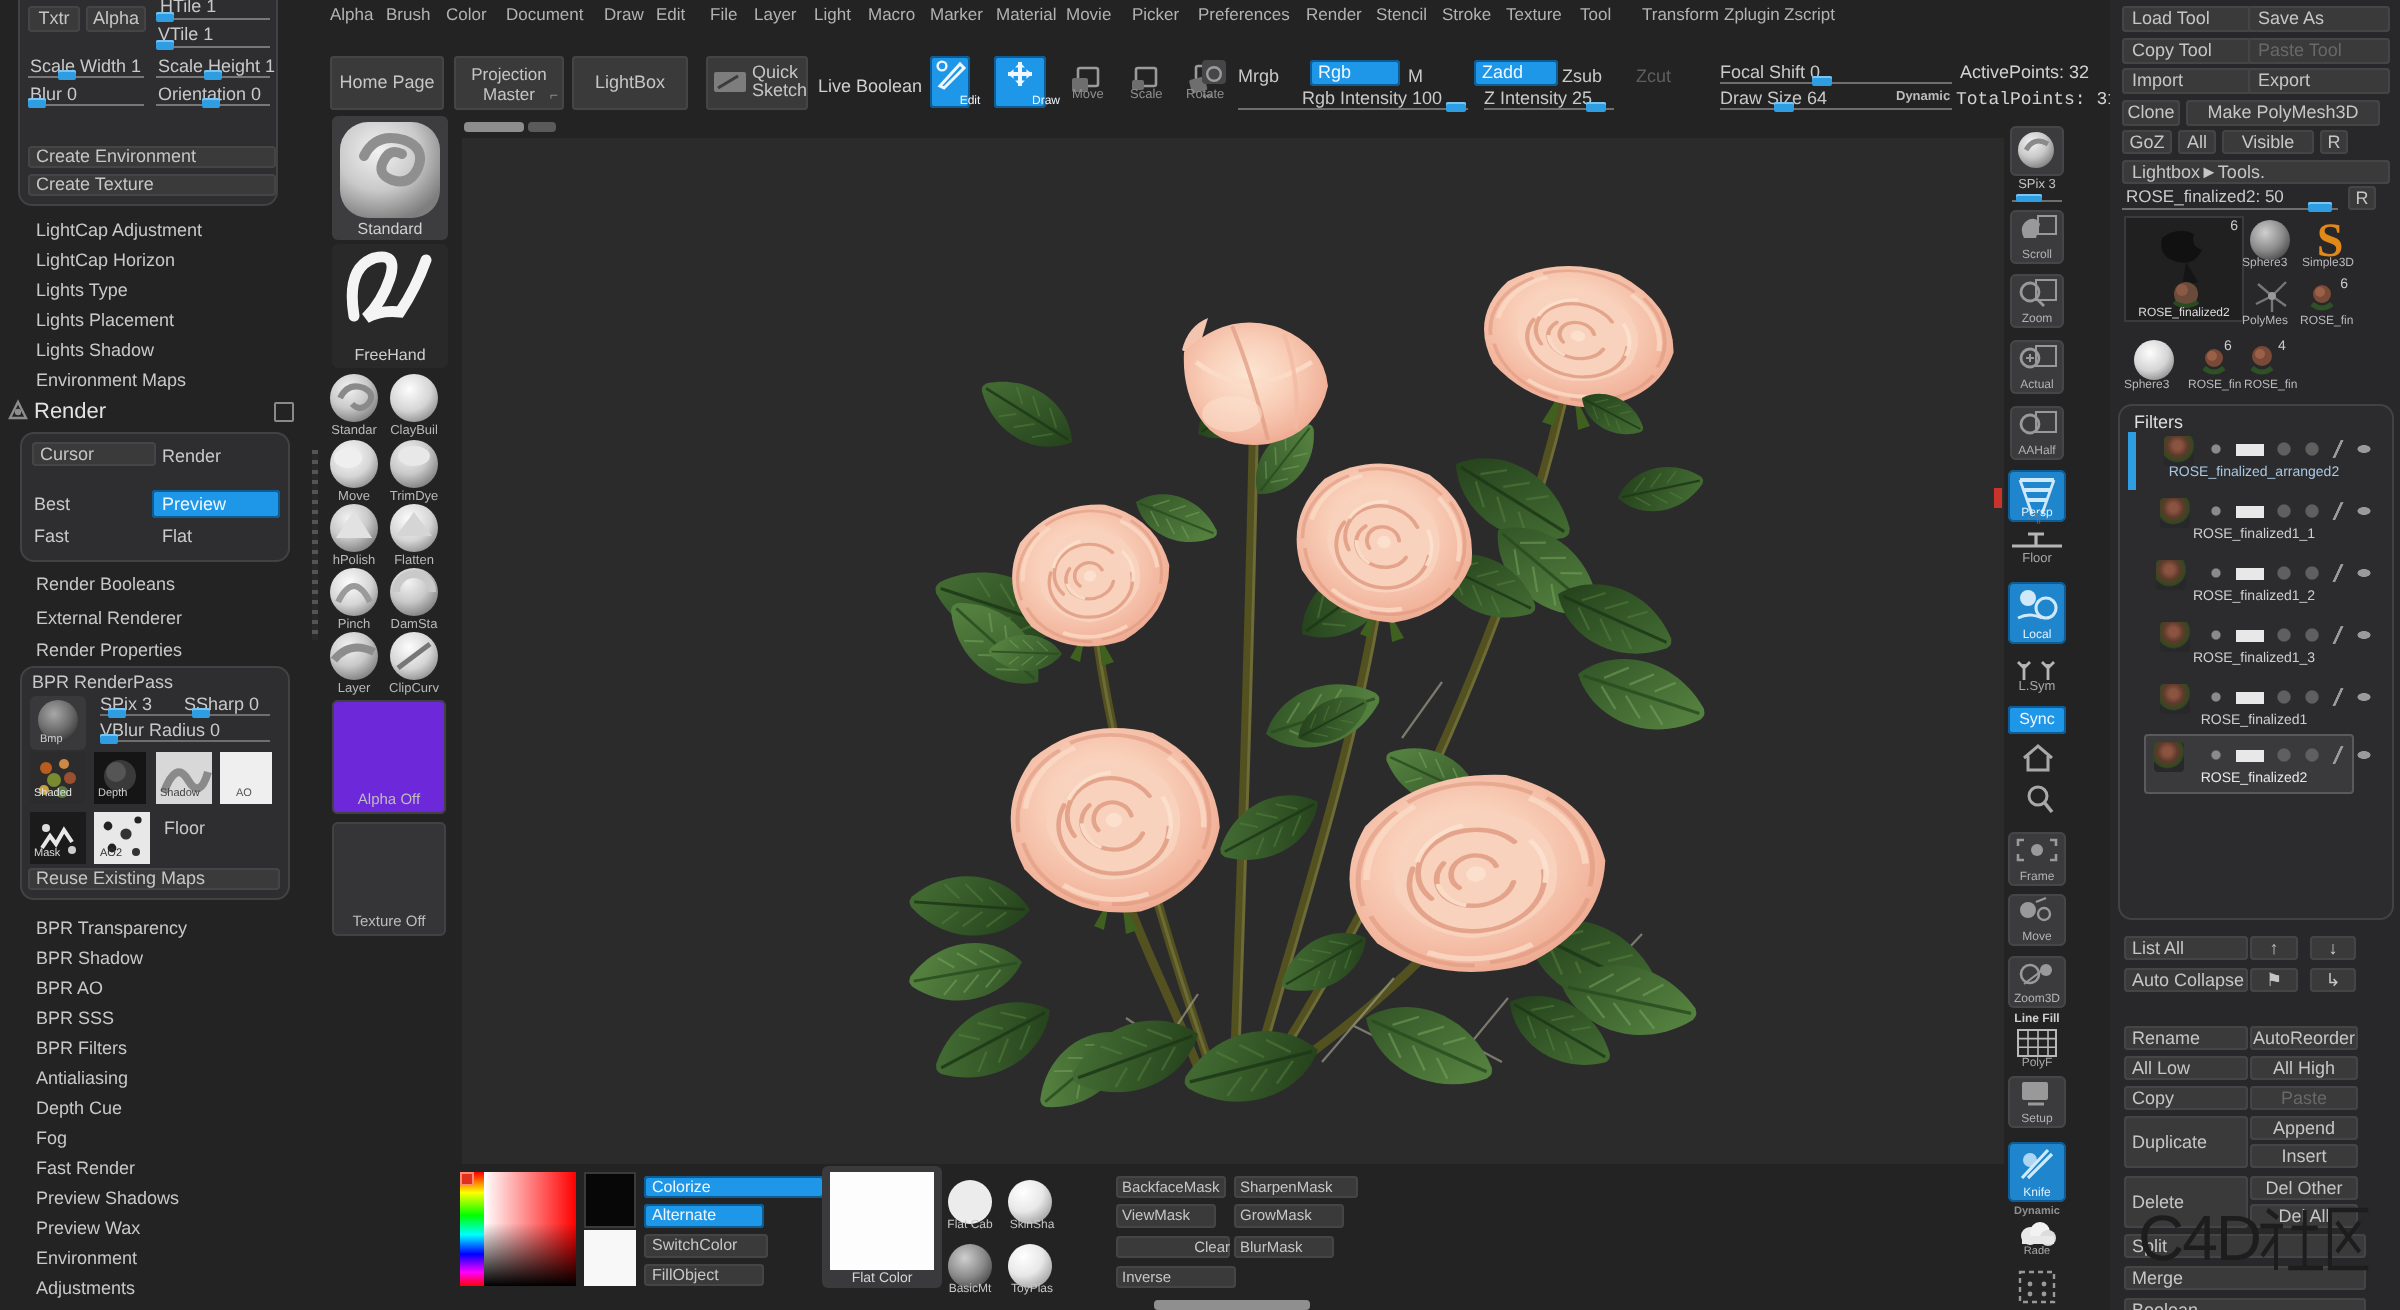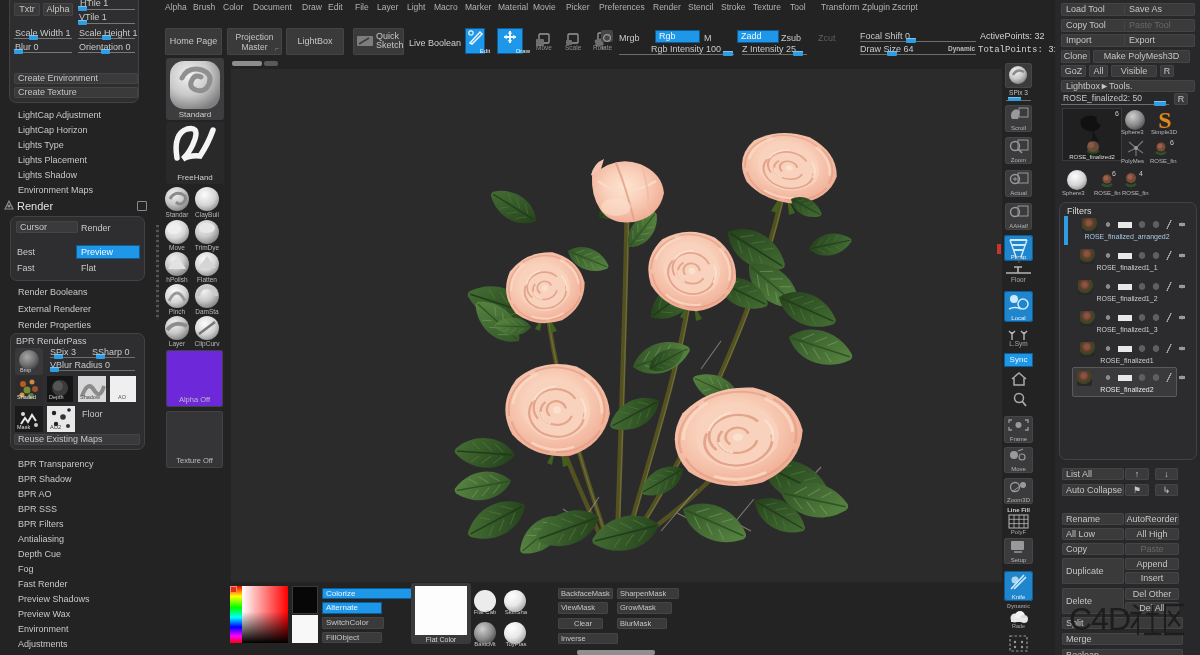--- a/index.html
+++ b/index.html
@@ -840,19 +840,19 @@
     <circle cx="45" cy="47" r="11" fill="url(#glossy)"></circle>
     <text x="15" y="28" text-anchor="middle" font-size="6" fill="#c5c5c5" font-family="Liberation Sans">Flat Cab</text>
     <text x="46" y="28" text-anchor="middle" font-size="6" fill="#c5c5c5" font-family="Liberation Sans">SkinSha</text>
     <text x="15" y="60" text-anchor="middle" font-size="6" fill="#c5c5c5" font-family="Liberation Sans">BasicMt</text>
     <text x="46" y="60" text-anchor="middle" font-size="6" fill="#c5c5c5" font-family="Liberation Sans">ToyPlas</text>
   </svg>
   <div class="btn" style="left:558px;top:588px;width:52px;height:11px;line-height:11px;text-align:left;padding-left:3px;font-size:7.5px;">BackfaceMask</div>
   <div class="btn" style="left:617px;top:588px;width:59px;height:11px;line-height:11px;text-align:left;padding-left:3px;font-size:7.5px;">SharpenMask</div>
   <div class="btn" style="left:558px;top:602px;width:47px;height:12px;line-height:12px;text-align:left;padding-left:3px;font-size:7.5px;">ViewMask</div>
   <div class="btn" style="left:617px;top:602px;width:52px;height:12px;line-height:12px;text-align:left;padding-left:3px;font-size:7.5px;">GrowMask</div>
-  <div class="btn" style="left:558px;top:618px;width:40px;height:11px;line-height:11px;text-align:center;padding-left:5px;font-size:7.5px;">Clear</div>
+  <div class="btn" style="left:558px;top:618px;width:40px;height:11px;line-height:11px;text-align:right;padding-left:17px;font-size:7.5px;">Clear</div>
   <div class="btn" style="left:617px;top:618px;width:47px;height:11px;line-height:11px;text-align:left;padding-left:3px;font-size:7.5px;">BlurMask</div>
   <div class="btn" style="left:558px;top:633px;width:57px;height:11px;line-height:11px;text-align:left;padding-left:3px;font-size:7.5px;">Inverse</div>
   <div class="abs" style="left:577px;top:650px;width:78px;height:5px;background:#8f8f8f;border-radius:2px;">
     
   </div>
 </div>
 
 </body></html>

